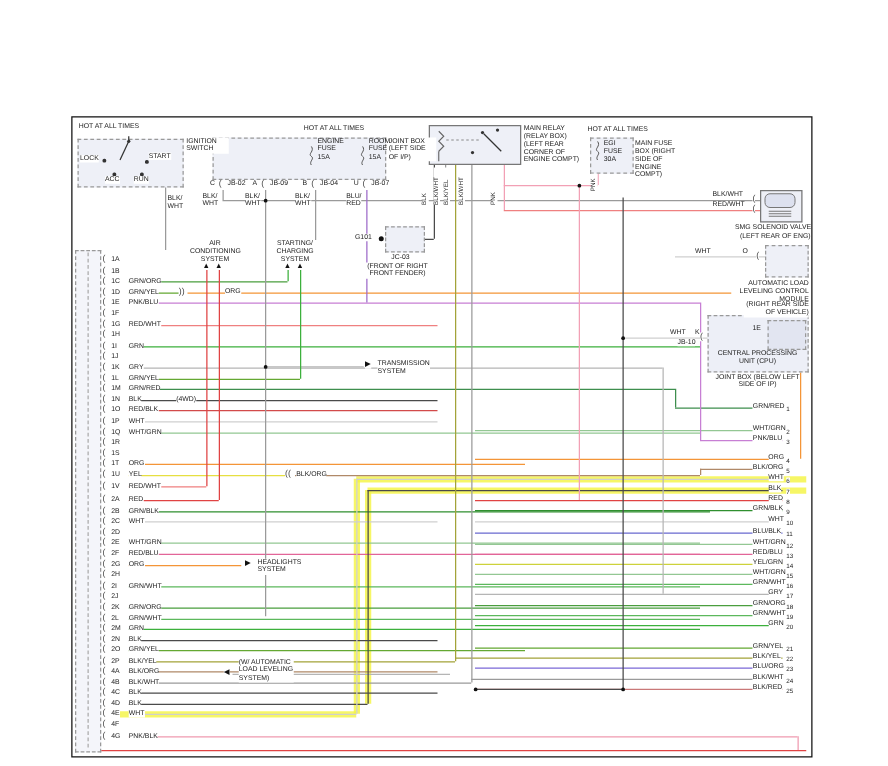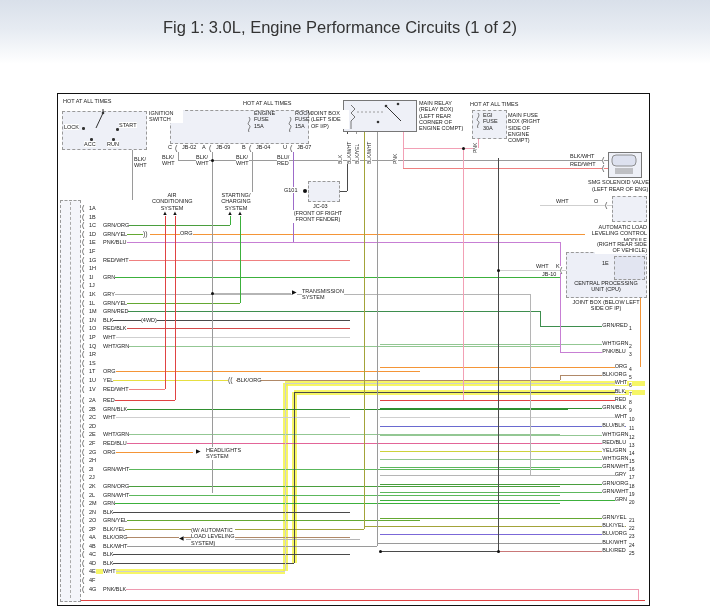--- a/index.html
+++ b/index.html
@@ -28,23 +28,20 @@
   .brk{position:absolute;font-size:7px;color:#444;z-index:6;line-height:1;background:#fff;}
   .vert{position:absolute;font-size:5px;color:#222;z-index:6;writing-mode:vertical-rl;
         transform:rotate(180deg);line-height:1;background:#fff;}
   .num{position:absolute;font-size:5px;color:#222;z-index:6;background:#fff;}
   svg{position:absolute;z-index:5;}
 </style>
 </head>
 <body>
 
 <div id="screen">
-  <div id="header">
-    <div id="title">Fig 1: 3.0L, Engine Performance Circuits (1 of 2)</div>
-  </div>
 
   <div id="frame"></div>
 
   <div class="lbl" style="left:63px;top:98px">HOT AT ALL TIMES</div>
   <div class="boxd" style="left:62px;top:111px;width:83px;height:37px"></div>
   <div class="lbl ml" style="left:149px;top:110px;width:34px">IGNITION SWITCH</div>
   <div class="lbl" style="left:64px;top:124px">LOCK</div>
   <div class="lbl" style="left:119px;top:122px">START</div>
   <div class="lbl" style="left:84px;top:141px">ACC</div>
   <div class="lbl" style="left:107px;top:141px">RUN</div>

